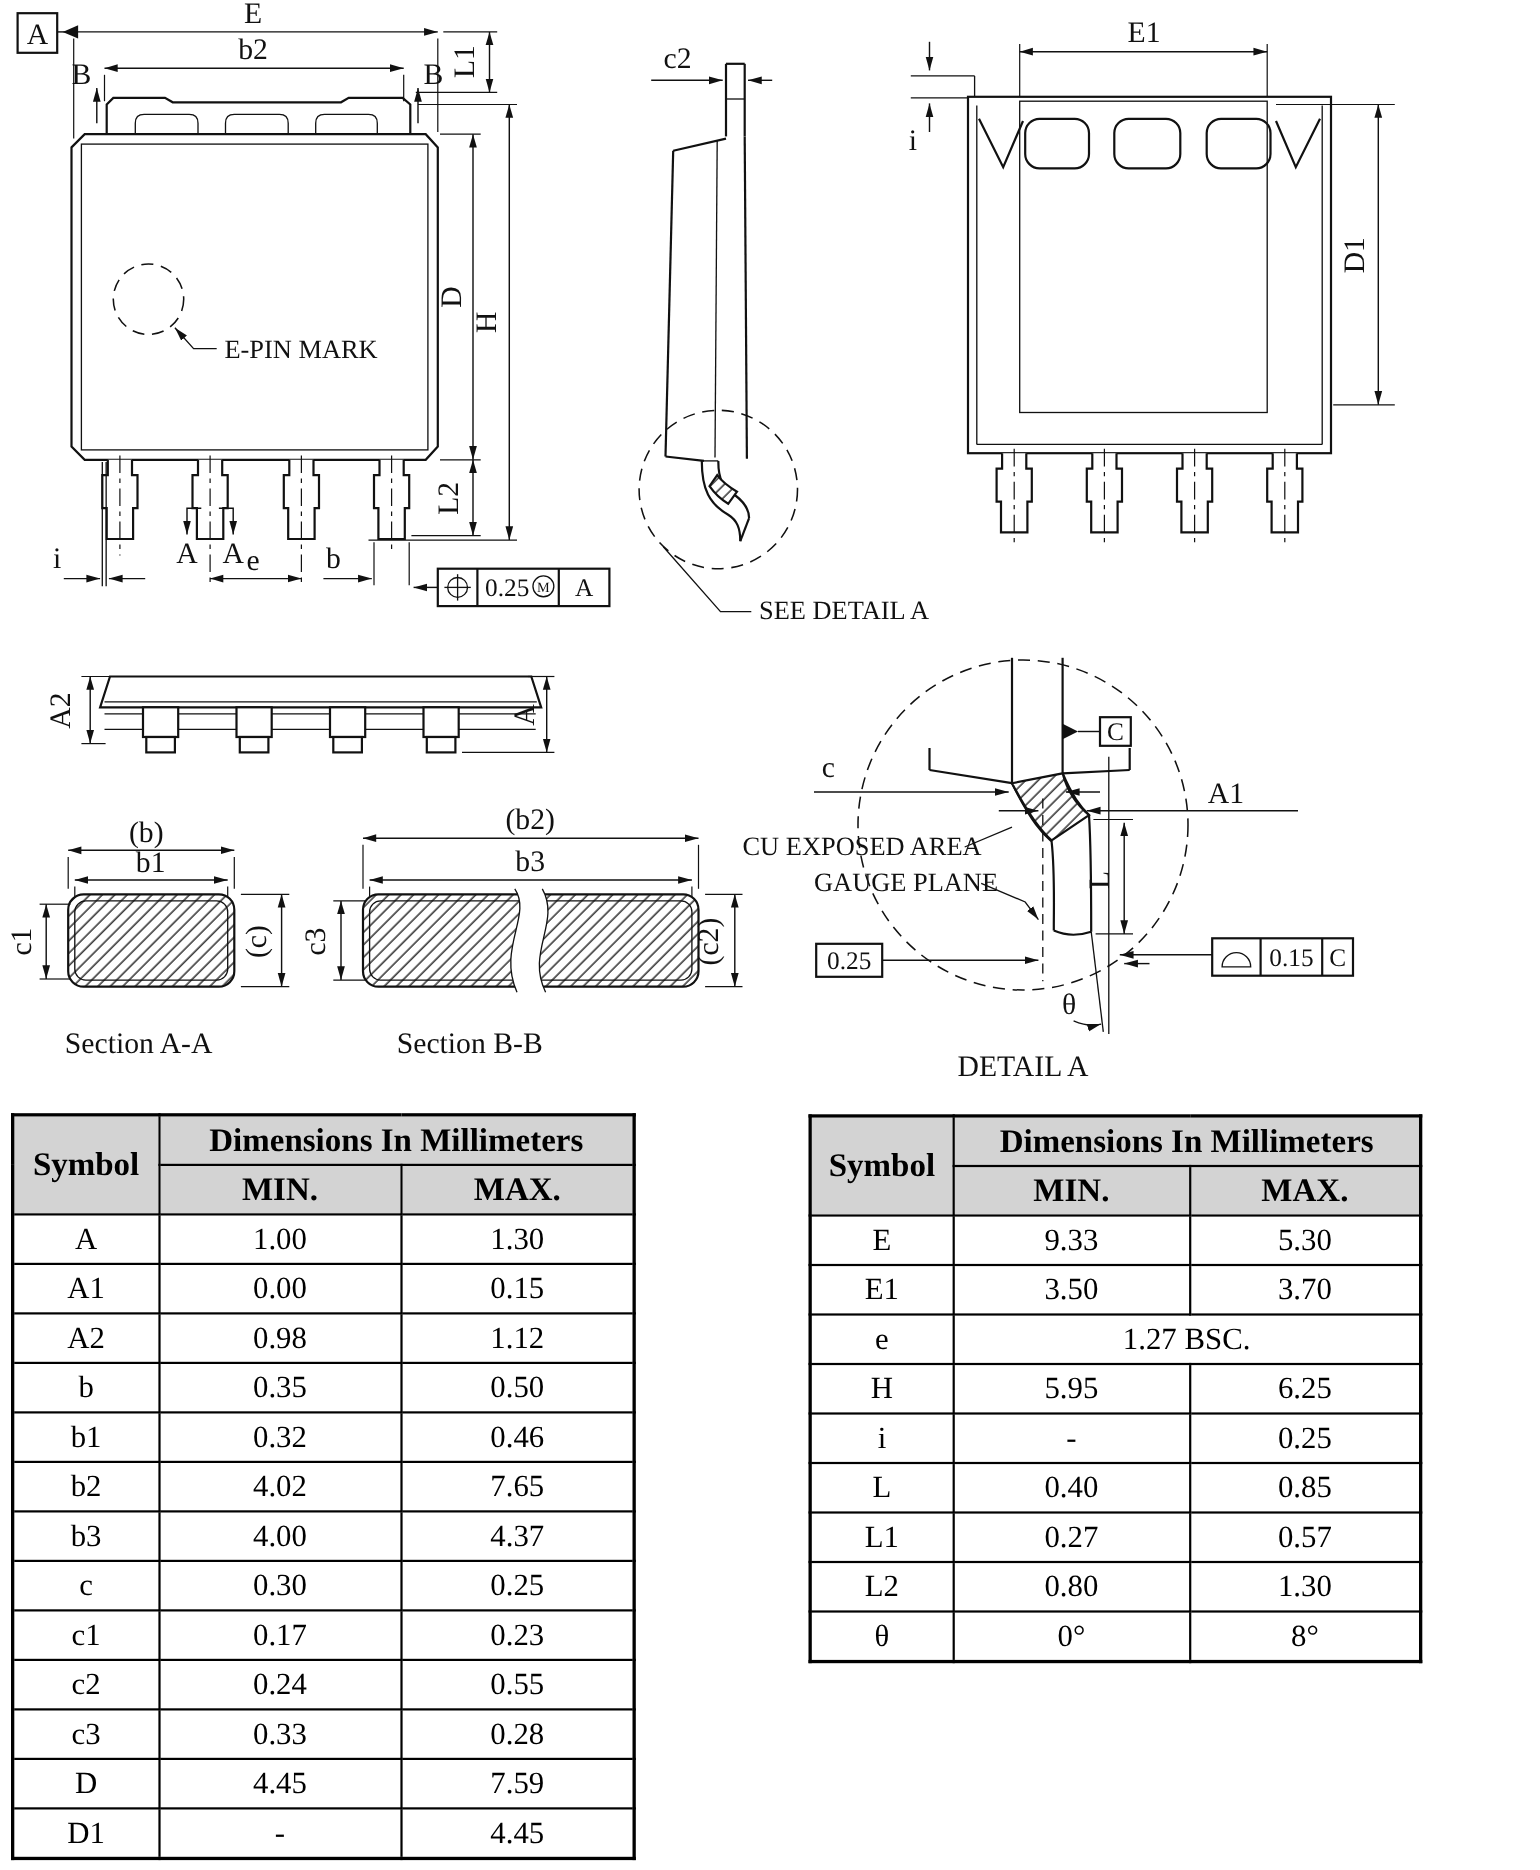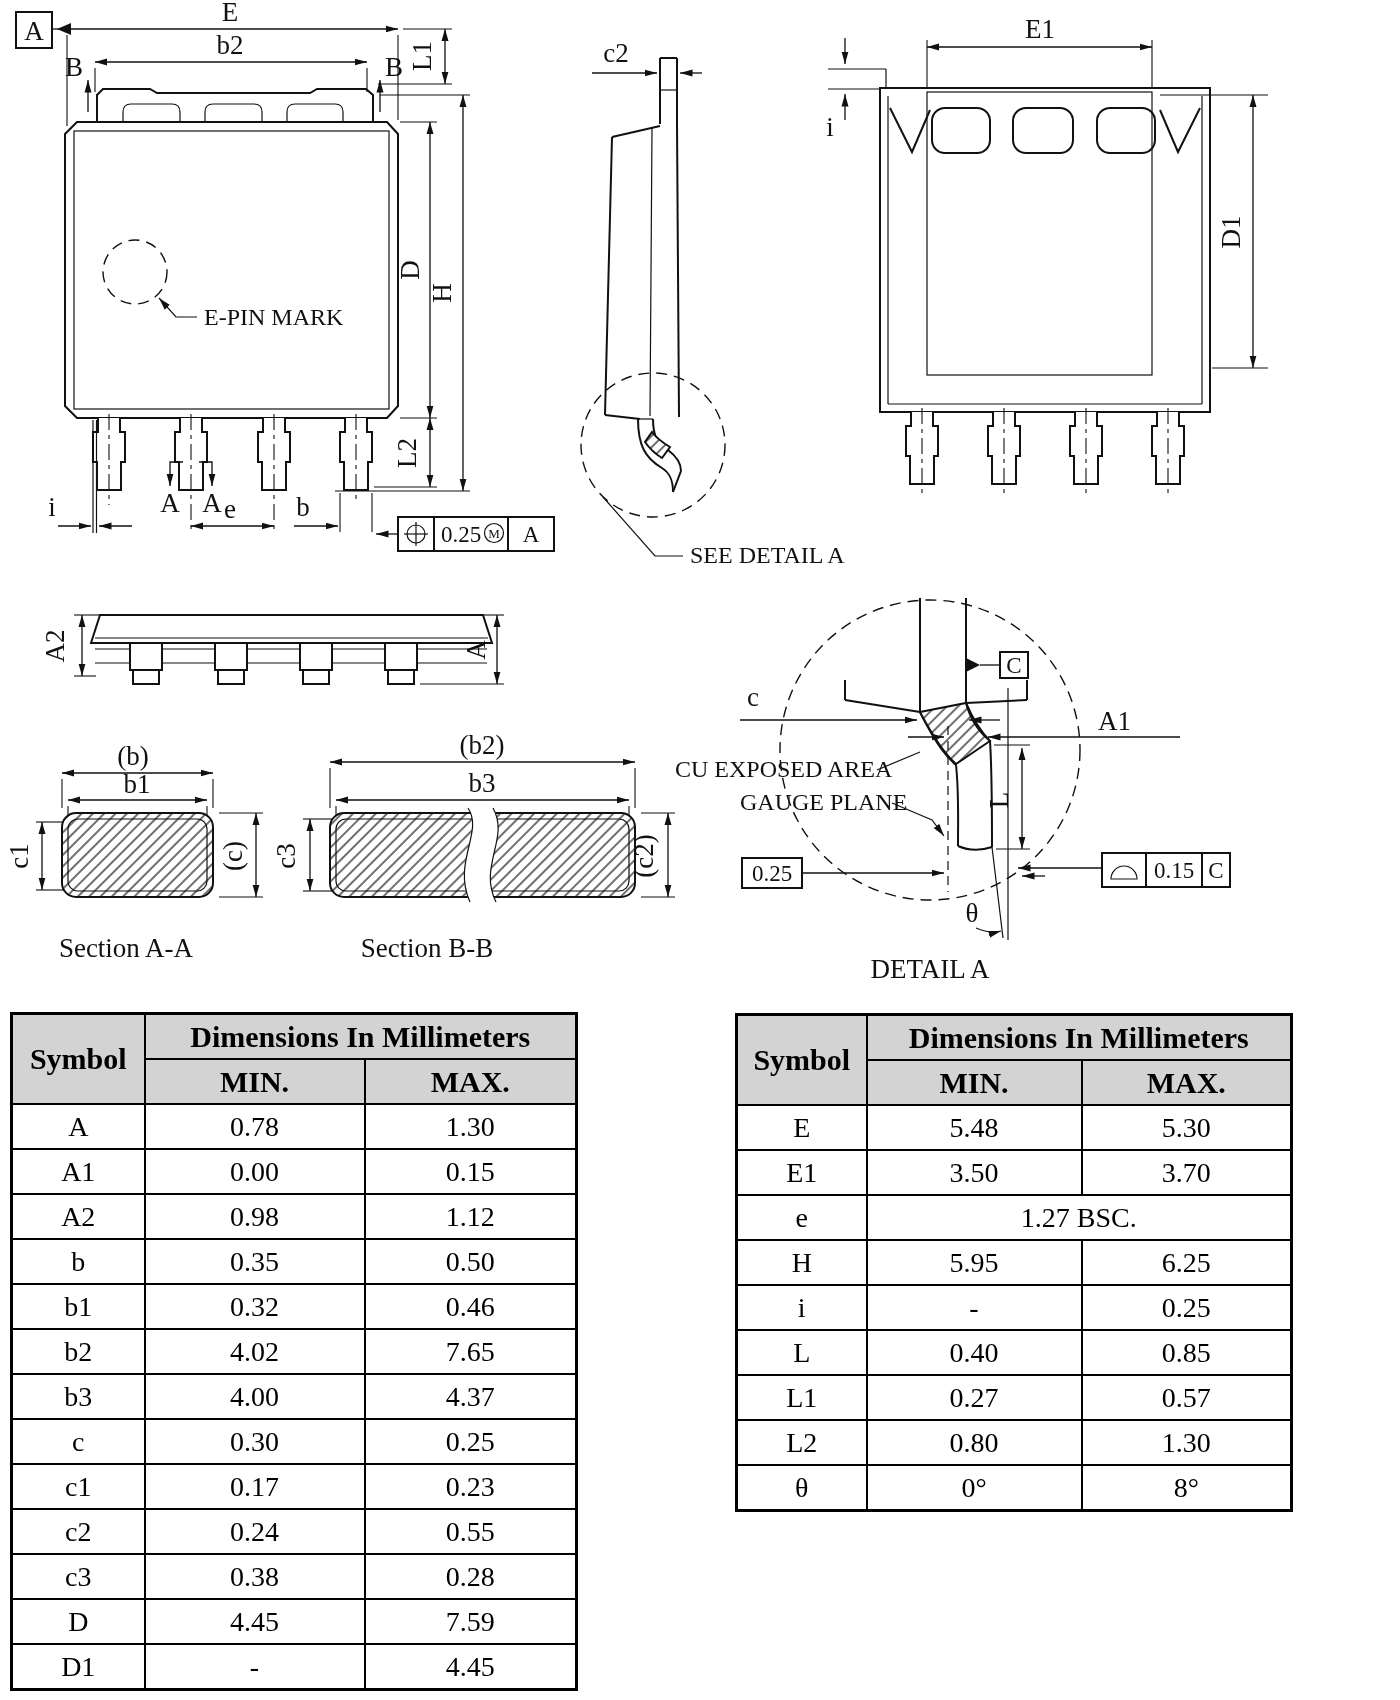--- a/index.html
+++ b/index.html
@@ -380,21 +380,21 @@
       <th colspan="2" class="hdr" style="background: rgb(211, 211, 211);">Dimensions In Millimeters</th>
     </tr>
     <tr>
       <th class="hdr" style="background: rgb(211, 211, 211);">MIN.</th>
       <th class="hdr" style="background: rgb(211, 211, 211);">MAX.</th>
     </tr>
   </thead>
   <tbody>
       <tr>
         <td>A</td>
-        <td>0.78</td>
+        <td>1.00</td>
         <td>1.30</td>
       </tr>
       <tr>
         <td>A1</td>
         <td>0.00</td>
         <td>0.15</td>
       </tr>
       <tr>
         <td>A2</td>
         <td>0.98</td>
@@ -430,21 +430,21 @@
         <td>0.17</td>
         <td>0.23</td>
       </tr>
       <tr>
         <td>c2</td>
         <td>0.24</td>
         <td>0.55</td>
       </tr>
       <tr>
         <td>c3</td>
-        <td>0.38</td>
+        <td>0.33</td>
         <td>0.28</td>
       </tr>
       <tr>
         <td>D</td>
         <td>4.45</td>
         <td>7.59</td>
       </tr>
       <tr>
         <td>D1</td>
         <td>-</td>
@@ -465,21 +465,21 @@
       <th colspan="2" class="hdr" style="background: rgb(211, 211, 211);">Dimensions In Millimeters</th>
     </tr>
     <tr>
       <th class="hdr" style="background: rgb(211, 211, 211);">MIN.</th>
       <th class="hdr" style="background: rgb(211, 211, 211);">MAX.</th>
     </tr>
   </thead>
   <tbody>
       <tr>
         <td>E</td>
-        <td>5.48</td>
+        <td>9.33</td>
         <td>5.30</td>
       </tr>
       <tr>
         <td>E1</td>
         <td>3.50</td>
         <td>3.70</td>
       </tr>
       <tr>
         <td>e</td>
         <td colspan="2">1.27 BSC.</td>

